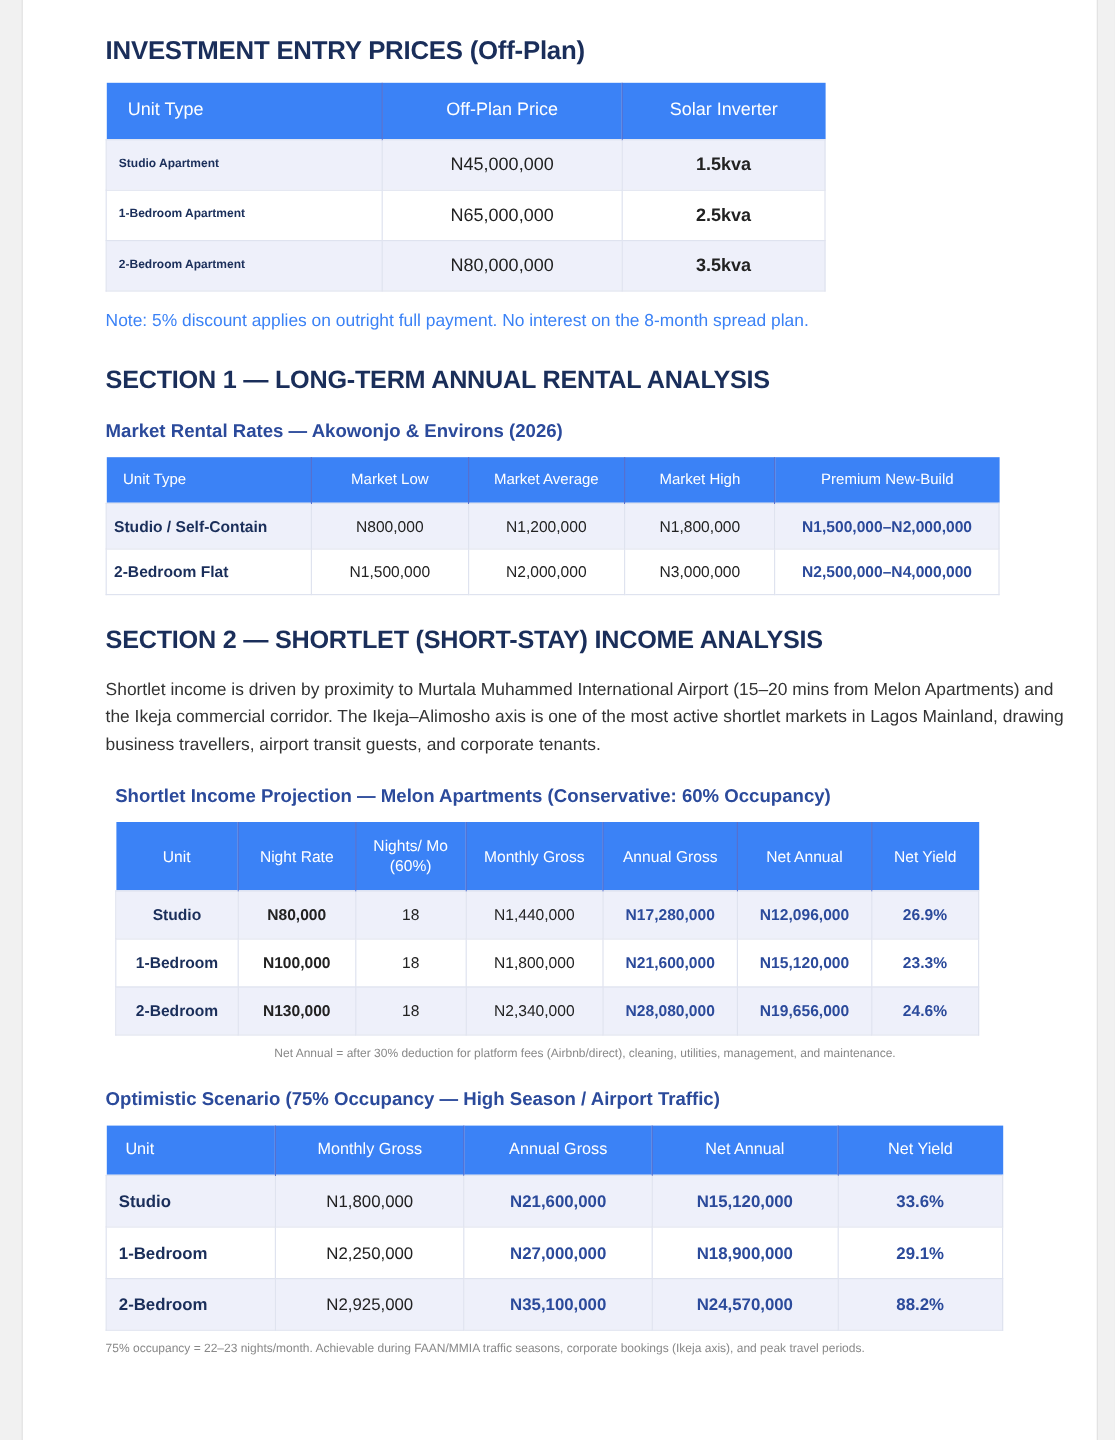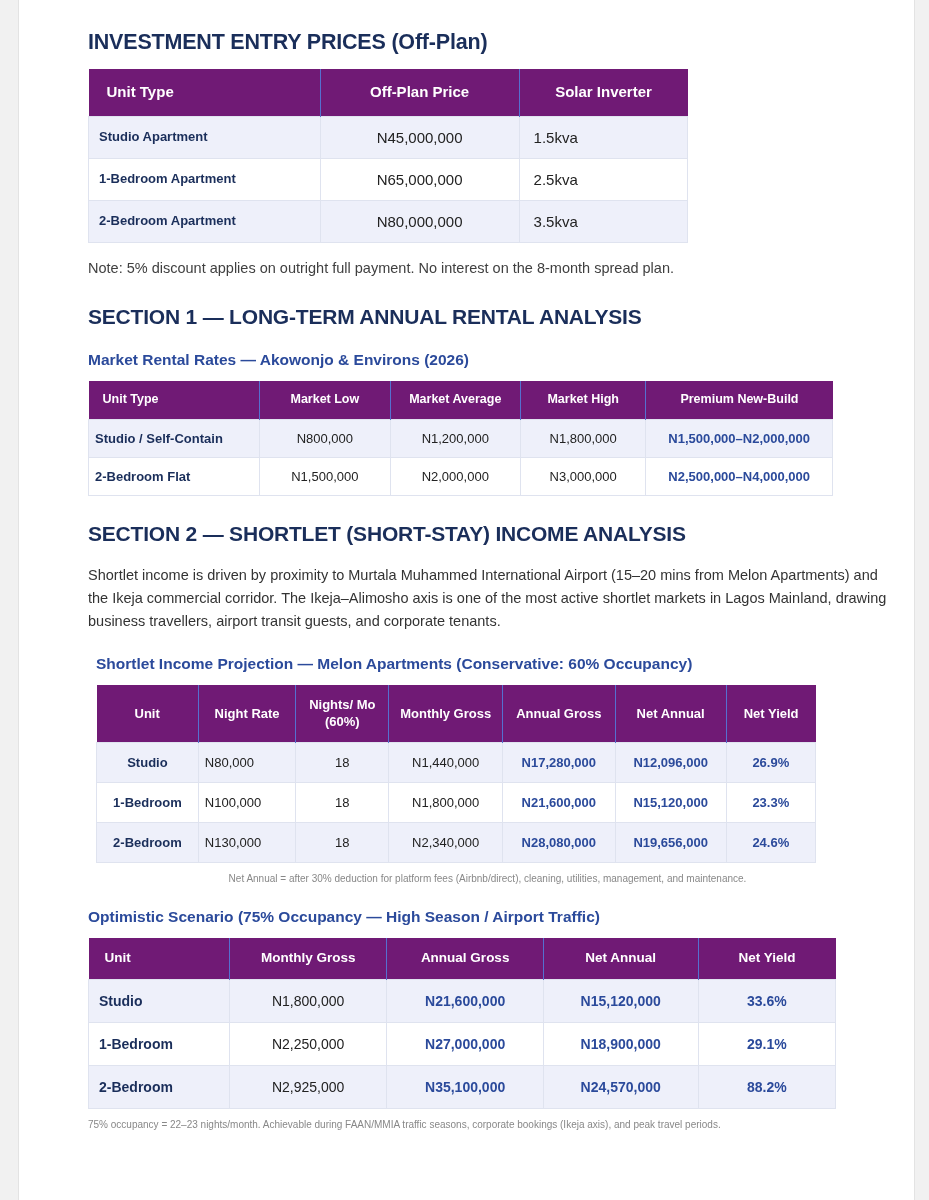--- a/index.html
+++ b/index.html
@@ -55,21 +55,21 @@
   h3.doc-h3 {
     font-size: 15.5px;
     font-weight: bold;
     color: #2b4a9b;
     margin: 22px 0 12px 0;
   }
   h3.doc-h3.indent { margin-left: 8px; }
 
   p.note {
     font-size: 14.5px;
-    color: #404040;
+    color: #3b82f6;
     margin: 14px 0 6px 0;
     line-height: 1.55;
   }
   p.body-text {
     font-size: 14.5px;
     color: #333;
     margin: 4px 0 6px 0;
     line-height: 1.6;
   }
   p.footnote {
@@ -83,23 +83,23 @@
   table {
     border-collapse: collapse;
     font-size: 14px;
   }
   table.t-entry { width: 600px; margin-left: 0; }
   table.t-rental { width: 745px; }
   table.t-shortlet { width: 720px; margin-left: 8px; }
   table.t-optimistic { width: 748px; }
 
   thead th {
-    background: #701a75;
+    background: #3b82f6;
     color: #ffffff;
-    font-weight: bold;
+    font-weight: normal;
     text-align: center;
     padding: 12px 8px;
     border-right: 1px solid #5570d0;
     vertical-align: middle;
     line-height: 1.25;
   }
   thead th:last-child { border-right: none; }
 
   tbody td {
     padding: 10px 12px;
@@ -109,30 +109,30 @@
     vertical-align: middle;
   }
   tbody tr:nth-child(odd) td { background: #eef0fa; }
   tbody tr:nth-child(even) td { background: #ffffff; }
 
   td.first-col {
     text-align: left;
     font-weight: bold;
     color: #1a2e5a;
   }
-  td.left { text-align: left; }
+  td.left { text-align: center; font-weight: bold; }
   td.accent {
     color: #2b4a9b;
     font-weight: bold;
   }
 
   
   .t-entry thead th { font-size: 15px; padding: 14px 8px; }
   .t-entry tbody td { padding: 12px 14px; font-size: 15px; }
-  .t-entry tbody td.first-col { font-size: 13px; line-height: 1.2; padding-left: 10px; }
+  .t-entry tbody td.first-col { font-size: 10px; line-height: 1.2; padding-left: 10px; }
 
   .t-rental thead th { font-size: 12.5px; padding: 11px 6px; }
   .t-rental tbody td { font-size: 13px; padding: 11px 6px; }
   .t-rental tbody td.first-col { font-size: 13px; }
 
   .t-shortlet thead th { font-size: 13px; padding: 12px 6px; }
   .t-shortlet tbody td { font-size: 13px; padding: 12px 6px; }
 
   .t-optimistic thead th { font-size: 13.5px; padding: 12px 8px; }
   .t-optimistic tbody td { font-size: 14px; padding: 13px 10px; }

